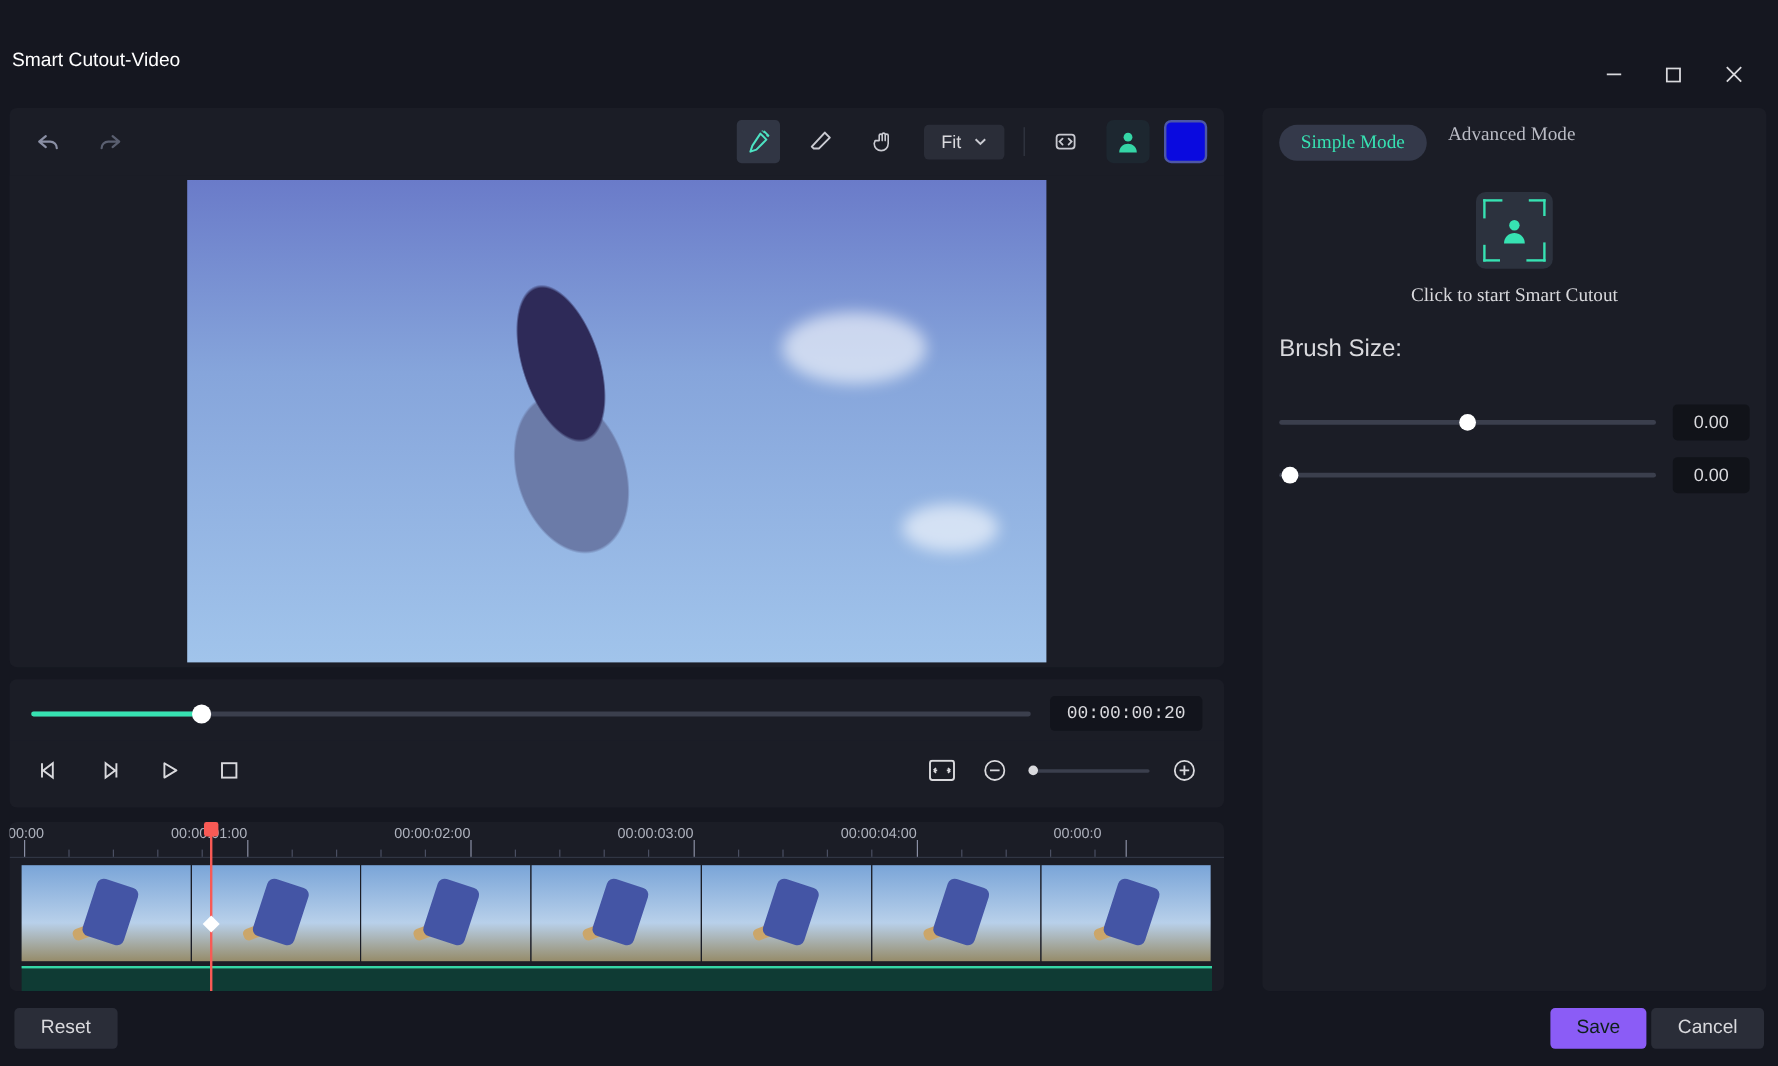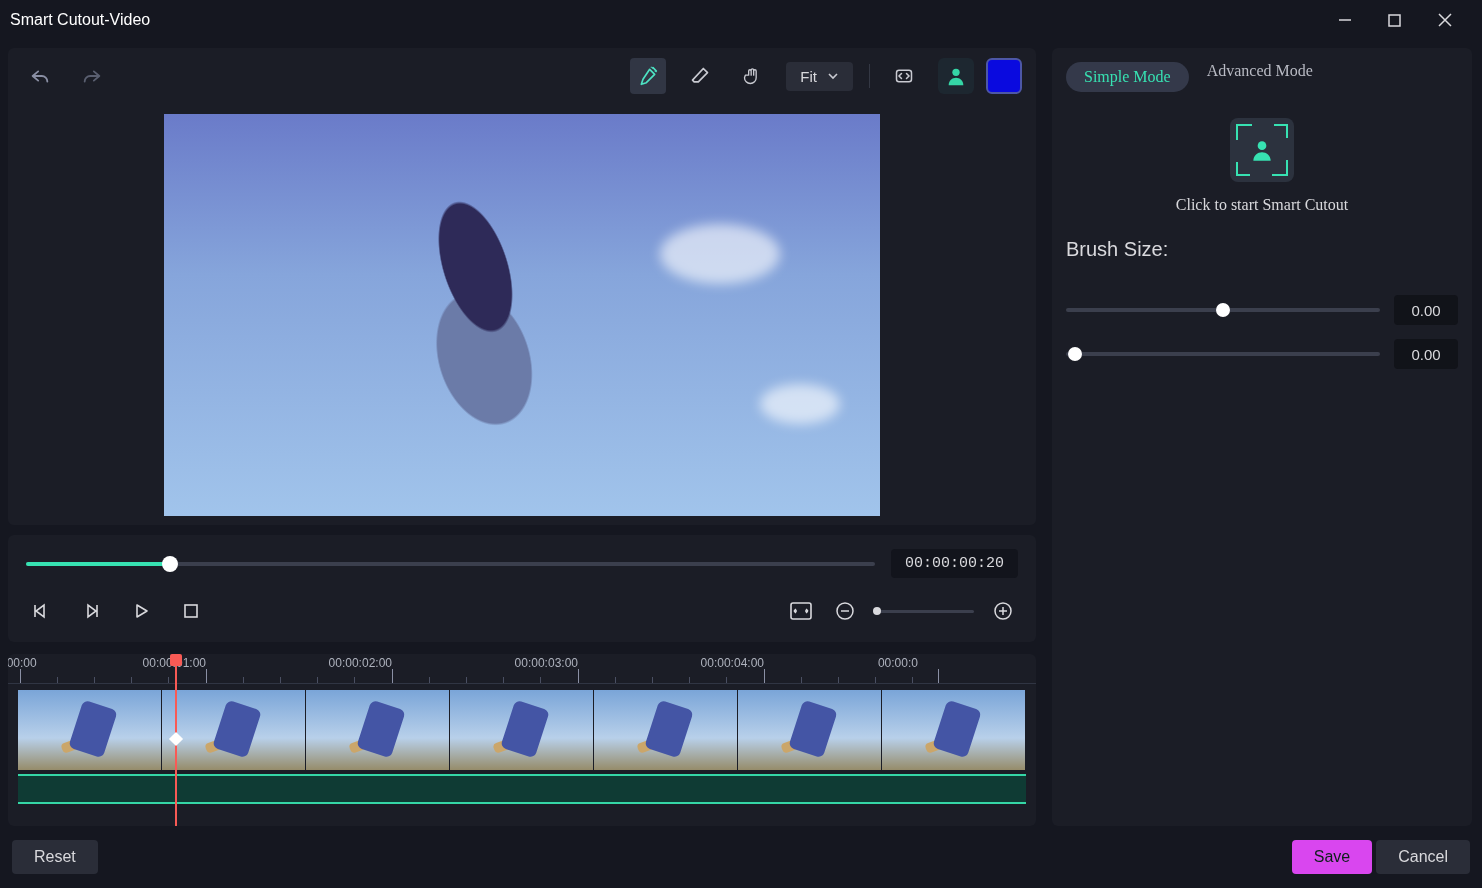--- a/index.html
+++ b/index.html
@@ -9,28 +9,28 @@
   background: #151720;
   font-family: -apple-system, BlinkMacSystemFont, "Segoe UI", sans-serif;
   color: #d9d9dd;
   overflow: hidden;
   display: flex;
   flex-direction: column;
 }
 .titlebar {
   height: 40px;
   display: flex;
-  align-items: center;
   padding: 0 10px;
   justify-content: space-between;
+  margin-top: 42px;
 }
 .titlebar-title { font-size: 16px; color: #fff; }
 .win-controls { display: flex; gap: 22px; align-items: center; padding-right: 6px;}
 .win-controls span { width: 28px; text-align: center; cursor: pointer; }
-.content { display: flex; flex: 1; gap: 16px; padding: 8px 10px 0 8px; overflow: hidden; }
+.content { display: flex; flex: 1; gap: 32px; padding: 8px 10px 0 8px; overflow: hidden; }
 .left-col { flex: 1; display: flex; flex-direction: column; min-width: 0; }
 .right-col { width: 420px; display: flex; flex-direction: column; }
 
 .panel { background: #1b1d26; border-radius: 6px; }
 .toolbar {
   display: flex;
   align-items: center;
   padding: 10px 14px;
   gap: 16px;
 }
@@ -110,21 +110,21 @@
 .ctrl-row{ display:flex; align-items:center; gap:14px;}
 .slider{ flex:1; height:4px; background:#3b3f4d; border-radius:2px; position:relative;}
 .slider .dot{position:absolute; top:50%; transform:translate(-50%,-50%); width:14px; height:14px; background:#fff; border-radius:50%;}
 .slider .fill{position:absolute; left:0; top:0; bottom:0; background:#8a8fa4; border-radius:2px;}
 .num-box{ width:64px; height:30px; background:#111319; border-radius:4px; display:flex; align-items:center; justify-content:center; font-size:15px; color:#d9d9dd;}
 
 .footer{ display:flex; align-items:center; padding:14px 12px; gap:4px;}
 .footer .btn{ padding:8px 22px; border-radius:4px; font-size:16px; cursor:pointer; border:none;}
 .btn-reset{ background:#2a2d38; color:#d9d9dd;}
 .spacer{flex:1;}
-.btn-save{ background:#d946ef; color:#0d201a;}
+.btn-save{ background:#8b5cf6; color:#0d201a;}
 .btn-cancel{ background:#2a2d38; color:#d9d9dd;}
 
 svg{display:block;}
 </style>
 </head>
 <body>
 
 <div class="titlebar">
   <div class="titlebar-title">Smart Cutout-Video</div>
   <div class="win-controls">

